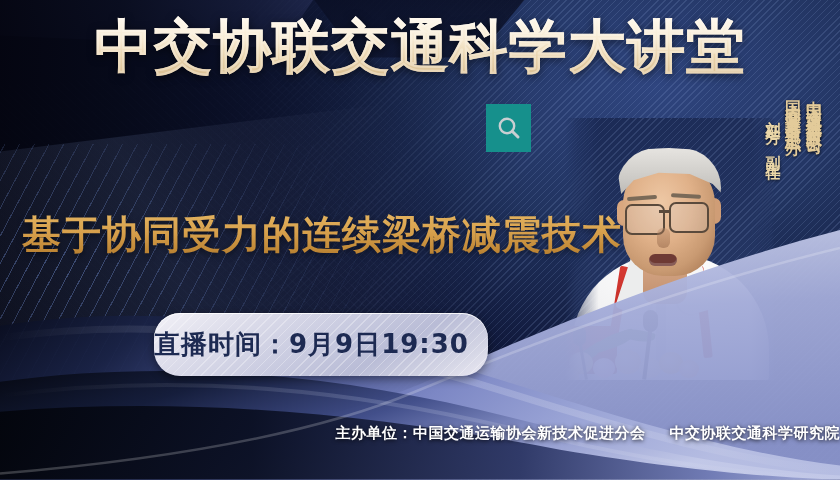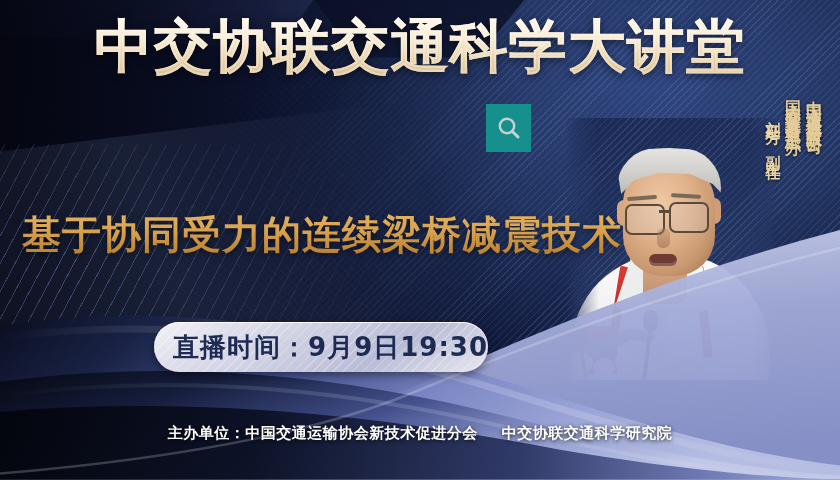--- a/index.html
+++ b/index.html
@@ -186,26 +186,26 @@
     font-family:"DejaVu Sans","Liberation Sans",sans-serif;
     background:linear-gradient(180deg,#e6b865 0%,#d7a04c 45%,#bf8736 78%,#a8722a 100%);
     -webkit-background-clip:text;background-clip:text;
     color:transparent;
     filter:drop-shadow(0 2px 3px rgba(0,0,0,.5));
     white-space:nowrap;
   }
 
   
   .time-badge{
-    position:absolute;left:154px;top:322px;
-    width:334px;height:50px;
+    position:absolute;left:154px;top:313px;
+    width:334px;height:63px;
     border-radius:26px;
     background:linear-gradient(150deg,#f2f1f7 0%,#dcdcea 24%,#c9cbe0 48%,#b9bcd6 68%,#d6d7e6 88%,#eceaf3 100%);
     box-shadow:0 3px 10px rgba(0,0,0,.45), inset 0 1px 0 rgba(255,255,255,.85);
-    display:flex;align-items:center;justify-content:flex-end;
+    display:flex;align-items:center;justify-content:flex-start;
     overflow:hidden;
   }
   .time-badge::after{
     content:"";position:absolute;inset:0;border-radius:26px;
     background:repeating-linear-gradient(135deg, rgba(255,255,255,.30) 0 1px, rgba(0,0,0,0) 1px 7px);
     pointer-events:none;
   }
   .time-text{
     position:relative;z-index:2;
     font-size:26px;font-weight:bold;letter-spacing:1px;
@@ -226,21 +226,21 @@
     font-family:"DejaVu Sans","Liberation Sans",sans-serif;
     color:#e3cb9a;
     text-shadow:0 1px 3px rgba(0,0,0,.7);
     line-height:1;
   }
   .vcol.name{color:#ead6a8;font-size:15px;letter-spacing:5px;margin-top:20px;}
 
   
   .footer{
     position:absolute;left:0;top:424px;width:100%;
-    text-align:center;
+    text-align:right;
     font-size:15px;font-weight:bold;letter-spacing:.5px;
     color:#ffffff;
     font-family:"DejaVu Sans","Liberation Sans",sans-serif;
     text-shadow:0 1px 4px rgba(0,0,0,.85);
     z-index:7;
   }
   .footer .gapsep{display:inline-block;width:24px;}
 </style>
 </head>
 <body>

